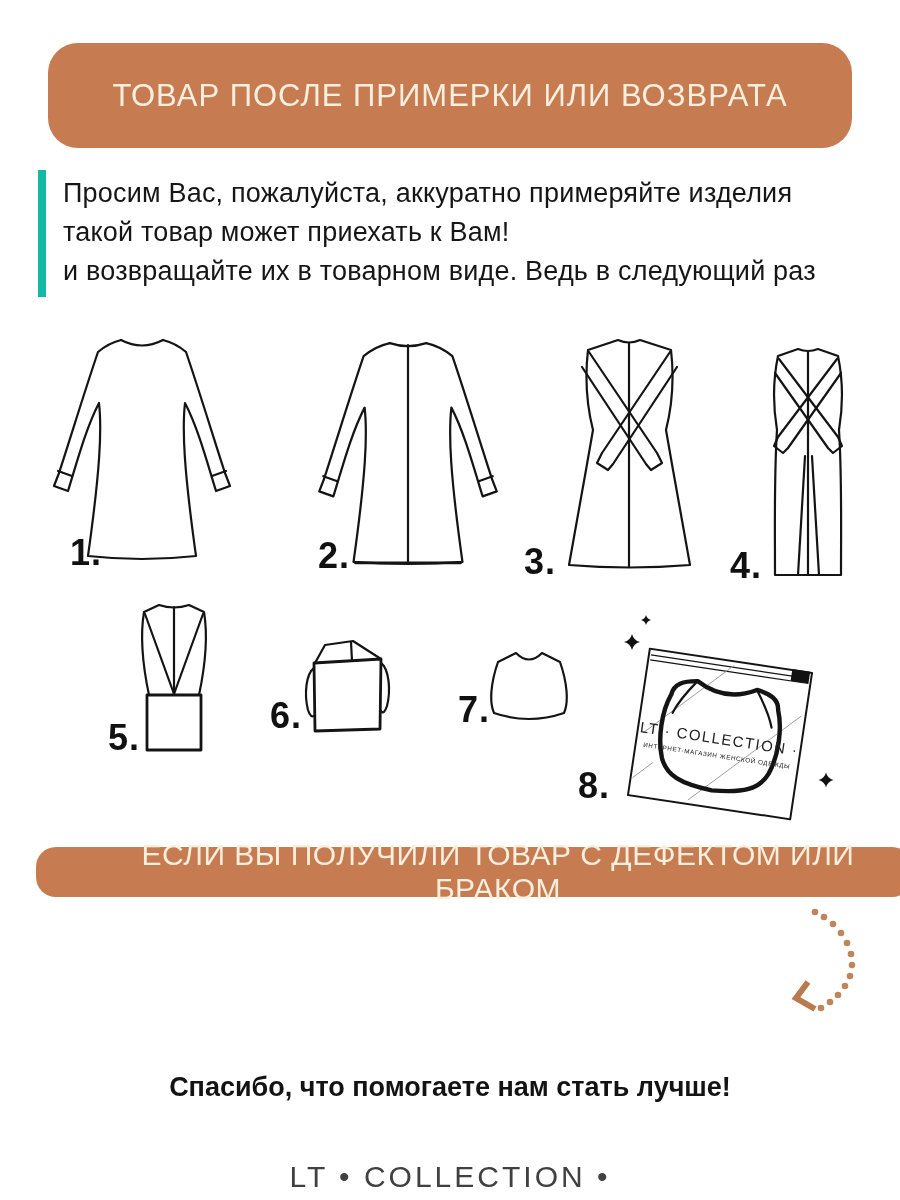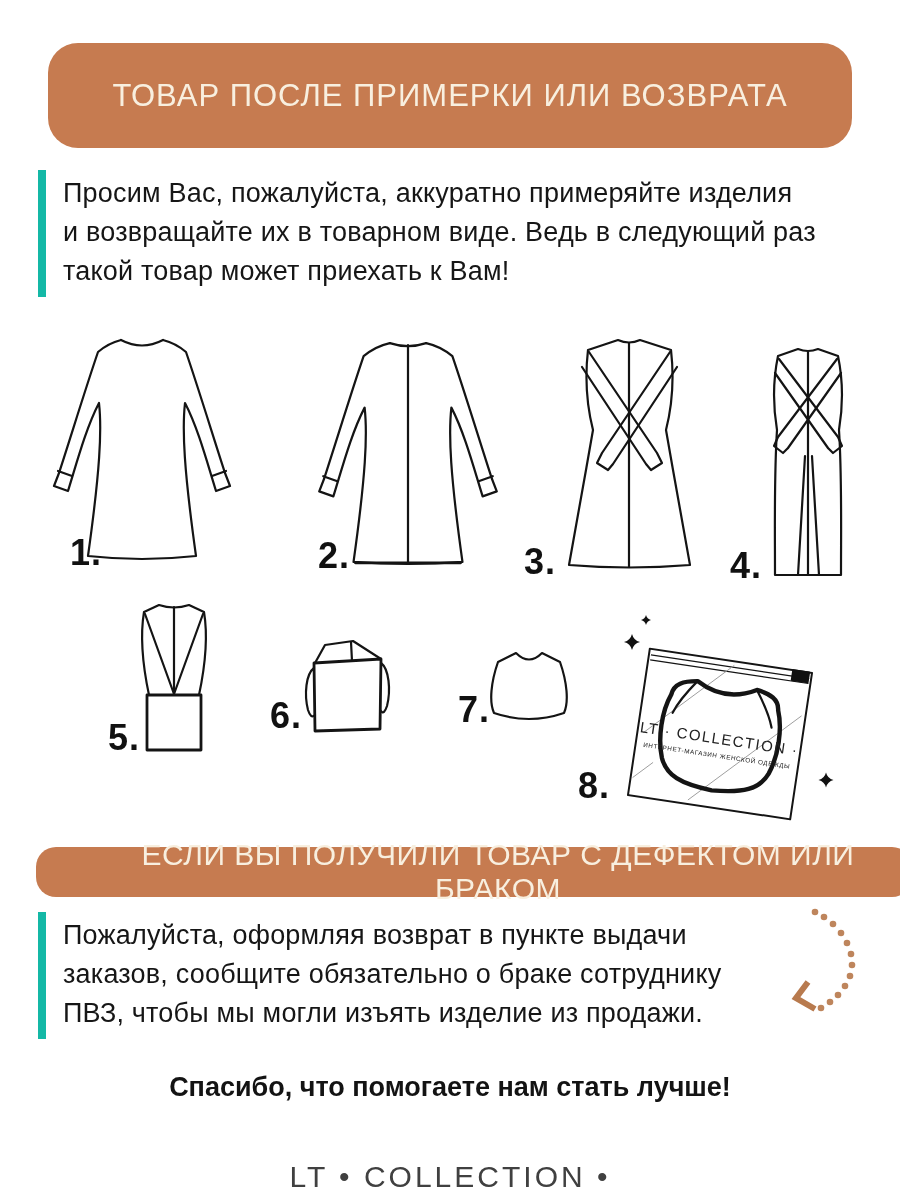--- a/index.html
+++ b/index.html
@@ -48,22 +48,22 @@
 <body>
 
 <div class="page">
 
   <div class="banner banner-top">
     <div>ТОВАР ПОСЛЕ ПРИМЕРКИ ИЛИ ВОЗВРАТА</div>
   </div>
 
   <div class="para para-intro">
     <div>Просим Вас, пожалуйста, аккуратно примеряйте изделия</div>
+    <div>такой товар может приехать к Вам!</div>
     <div>и возвращайте их в товарном виде. Ведь в следующий раз</div>
-    <div>такой товар может приехать к Вам!</div>
   </div>
 
   <svg class="step-svg" style="left:52px;top:330px" width="180" height="232" viewBox="0 0 180 232">
     <path class="ln" d="M69,10 Q90,21 111,10"></path>
     <path class="ln" d="M69,10 C61,12 53,16 46,22 C35,54 19,106 7,143 L2,156 L16,161 C25,132 34,98 47,73 C50,100 48,140 36,226 Q90,232 144,226 C132,140 130,100 133,73 C146,98 155,132 164,161 L178,156 L173,143 C161,106 145,54 134,22 C127,16 119,12 111,10"></path>
     <path class="ln" d="M6,141 L20,146 M174,141 L160,146"></path>
   </svg>
   <span class="step-num" style="left:70px;top:535px">1.</span>
 
   <svg class="step-svg" style="left:316px;top:334px" width="184" height="234" viewBox="0 0 180 232">
@@ -128,25 +128,20 @@
     <path class="star" transform="translate(76,28) scale(0.5)" d="M0,-10 Q2,-2 10,0 Q2,2 0,10 Q-2,2 -10,0 Q-2,-2 0,-10 Z"></path>
     <path class="star" transform="translate(62,50) scale(0.8)" d="M0,-10 Q2,-2 10,0 Q2,2 0,10 Q-2,2 -10,0 Q-2,-2 0,-10 Z"></path>
     <path class="star" transform="translate(256,188) scale(0.75)" d="M0,-10 Q2,-2 10,0 Q2,2 0,10 Q-2,2 -10,0 Q-2,-2 0,-10 Z"></path>
   </svg>
   <span class="step-num" style="left:578px;top:768px">8.</span>
 
   <div class="banner banner-defect">
     <div>ЕСЛИ ВЫ ПОЛУЧИЛИ ТОВАР С ДЕФЕКТОМ ИЛИ БРАКОМ</div>
   </div>
 
-  <div class="para para-defect">
-    <div>Пожалуйста, оформляя возврат в пункте выдачи</div>
-    <div>заказов, сообщите обязательно о браке сотруднику</div>
-    <div>ПВЗ, чтобы мы могли изъять изделие из продажи.</div>
-  </div>
 
   <svg class="step-svg" style="left:780px;top:896px" width="110" height="135" viewBox="0 0 110 135">
     <circle class="dot" cx="35" cy="16" r="3.3"></circle>
     <circle class="dot" cx="44" cy="21" r="3.3"></circle>
     <circle class="dot" cx="53" cy="28" r="3.3"></circle>
     <circle class="dot" cx="61" cy="37" r="3.3"></circle>
     <circle class="dot" cx="67" cy="47" r="3.3"></circle>
     <circle class="dot" cx="71" cy="58" r="3.3"></circle>
     <circle class="dot" cx="72" cy="69" r="3.3"></circle>
     <circle class="dot" cx="70" cy="80" r="3.3"></circle>

